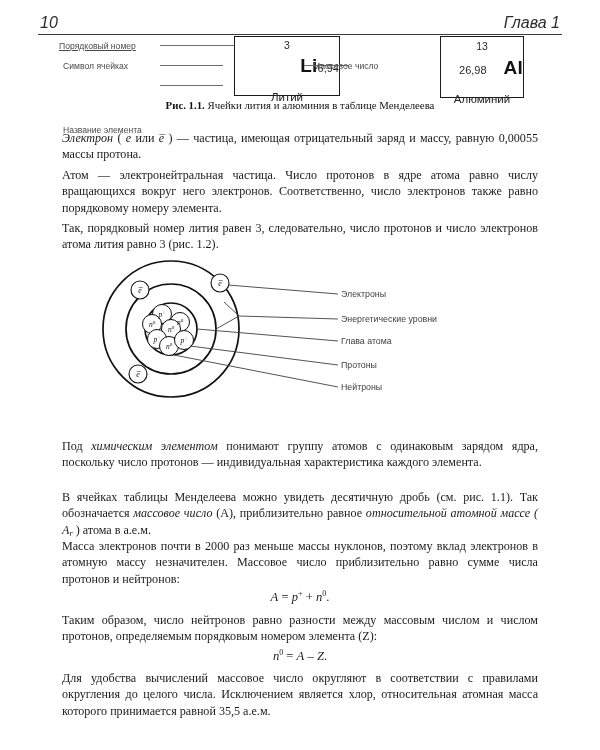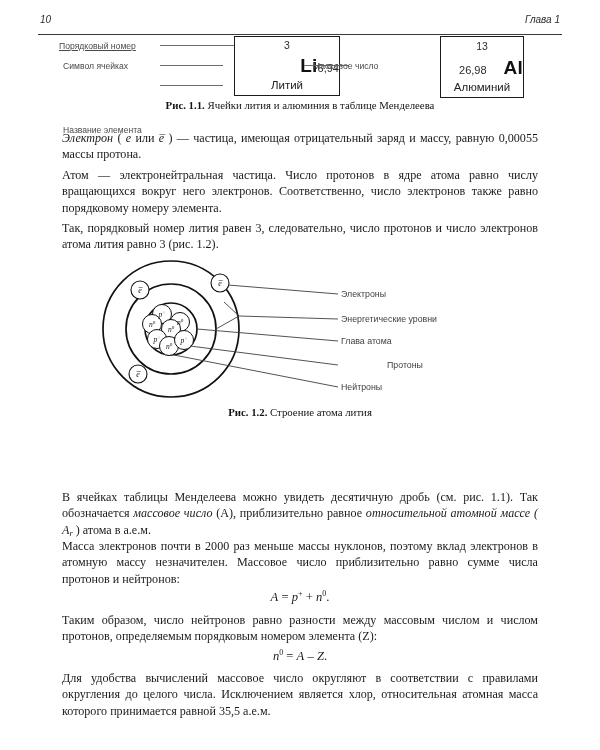--- a/index.html
+++ b/index.html
@@ -27,21 +27,21 @@
   
   .runhead {
     position: absolute;
     left: 38px;
     top: 14px;
     width: 524px;
     height: 20px;
     border-bottom: 1.1px solid #3a3a3a;
     font-family: "Liberation Sans", sans-serif;
     font-style: italic;
-    font-size: 10px;
+    font-size: 16px;
     color: #2c2c2c;
   }
   .runhead .folio { position: absolute; left: 2px; top: 0; }
   .runhead .chap  { position: absolute; right: 2px; top: 0; }
 
   
   .fig1 {
     position: absolute;
     left: 38px;
     top: 36px;
@@ -91,20 +91,21 @@
     font-size: 11px;
     color: #2b2b2b;
   }
   .cell-name {
     position: absolute;
     left: 0; right: 0;
     text-align: center;
     font-family: "Liberation Sans", sans-serif;
     font-size: 11.5px;
     color: #222;
+    margin-top: 12px;
   }
 
   .figcaption {
     position: absolute;
     left: 38px;
     width: 524px;
     text-align: center;
     font-family: "Liberation Serif", serif;
     font-size: 10.8px;
     color: #141414;
@@ -261,28 +262,28 @@
       <g font-family="Liberation Serif, serif" font-style="italic" font-size="8" fill="#111" text-anchor="middle">
         <text x="182" y="30">e̅</text>
         <text x="102" y="37">e̅</text>
         <text x="100" y="121">e̅</text>
       </g>
     </svg>
 
     <span class="atomlabel" style="left:303px; top:33px;">Электроны</span>
     <span class="atomlabel" style="left:303px; top:58px;">Энергетические уровни</span>
     <span class="atomlabel" style="left:303px; top:80px;">Глава атома</span>
-    <span class="atomlabel" style="left:303px; top:104px;margin-left:46px;">Протоны</span>
+    <span class="atomlabel" style="left:303px; top:104px;">Протоны</span>
     <span class="atomlabel" style="left:303px; top:126px;">Нейтроны</span>
   </div>
 
-  <div class="figcaption" style="top:406px;">
-    <b>Рис. 1.2.</b><span> Строение атома лития</span>
-  </div>
-
+
+  <div class="para" style="top:438px;">
+    <span>Под </span><i>химическим элементом</i><span> понимают группу атомов с одинаковым зарядом ядра, поскольку число протонов — индивидуальная характеристика каждого элемента.</span>
+  </div>
 
   <div class="para" style="top:489px;">
     <span>В ячейках таблицы Менделеева можно увидеть десятичную дробь (см. рис. 1.1). Так обозначается </span><i>массовое число</i><span> (A), приблизительно равное </span><i>относительной атомной массе</i><i> ( A</i><i style="font-size:8.5px; vertical-align:-2px;">r</i><span> ) атома в а.е.м.</span>
   </div>
 
   <div class="para" style="top:538px;">Масса электронов почти в 2000 раз меньше массы нуклонов, поэтому вклад электронов в атомную массу незначителен. Массовое число приблизительно равно сумме числа протонов и нейтронов:</div>
 
   <div class="formula" style="top:589px;">
     <span>A</span><span class="op"> = </span><span>p</span><sup>+</sup><span class="op"> + </span><span>n</span><sup>0</sup><span class="op">.</span>
   </div>

